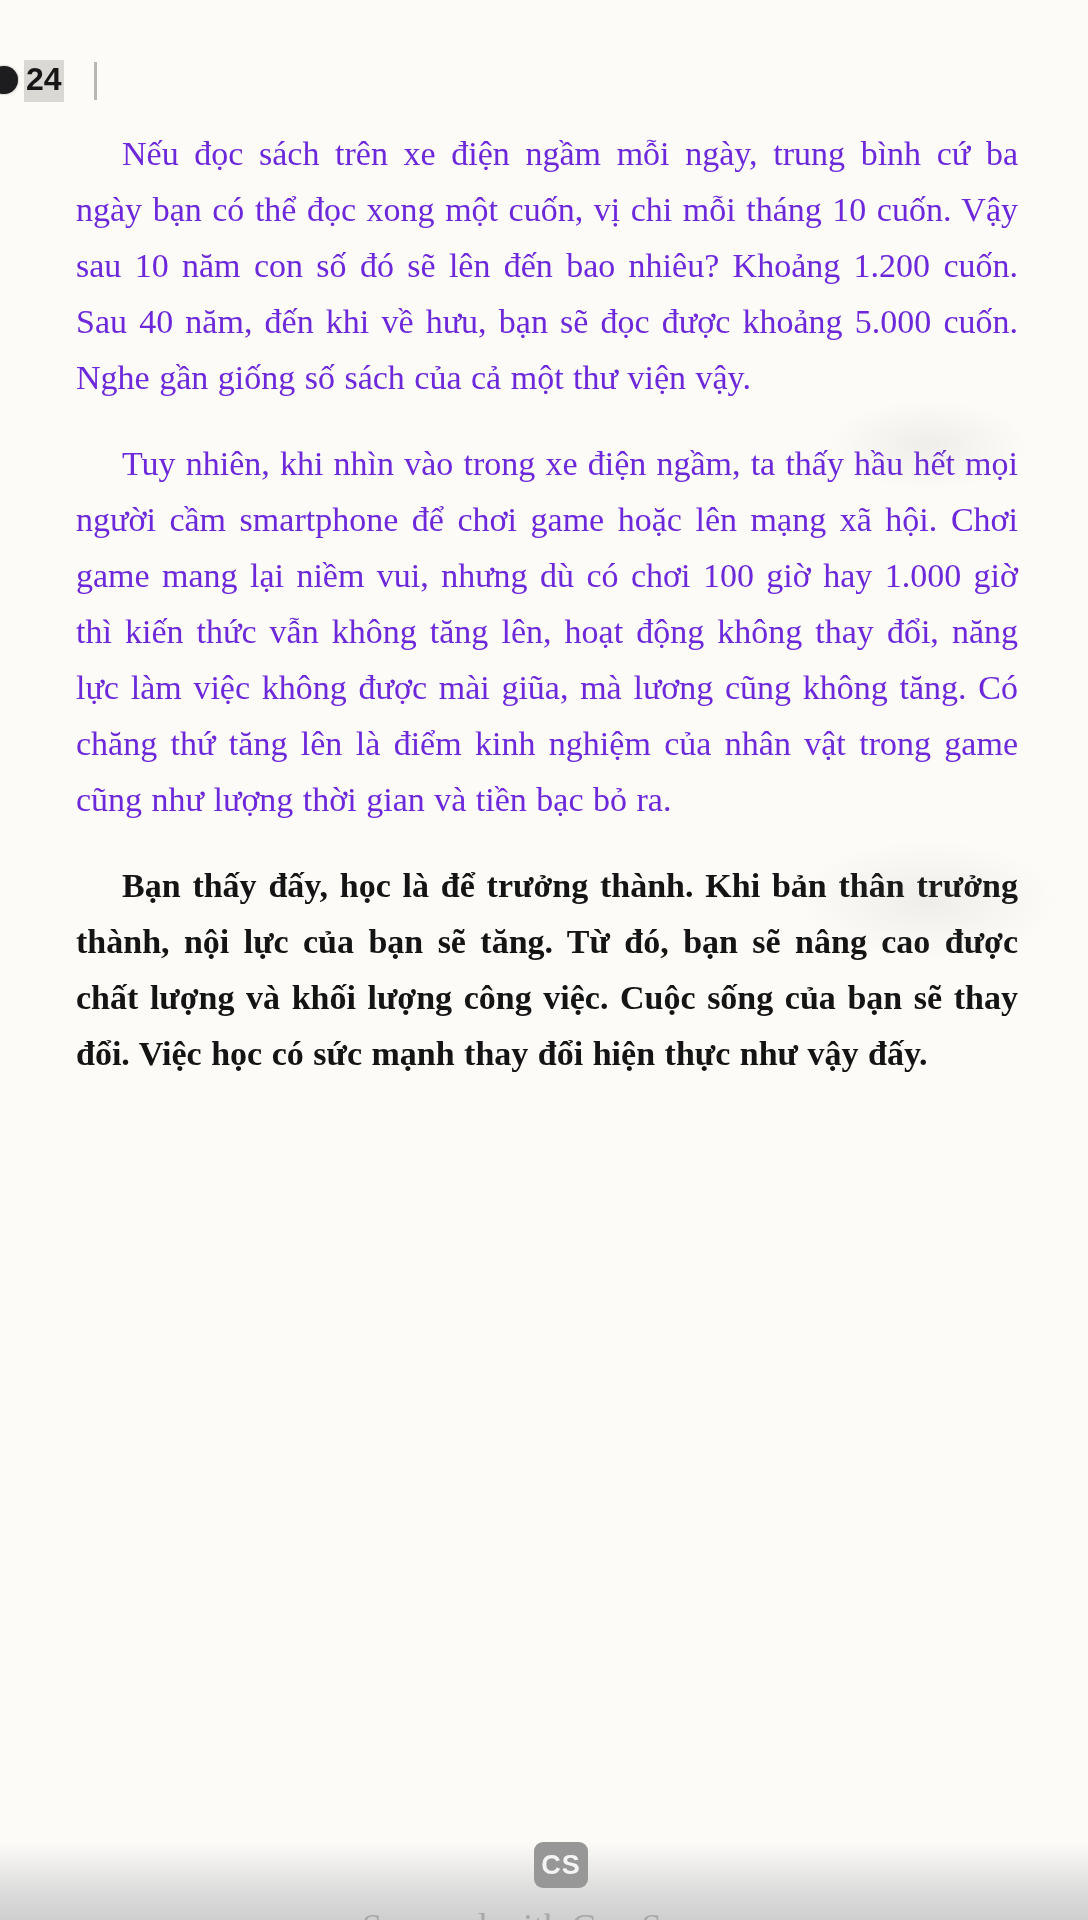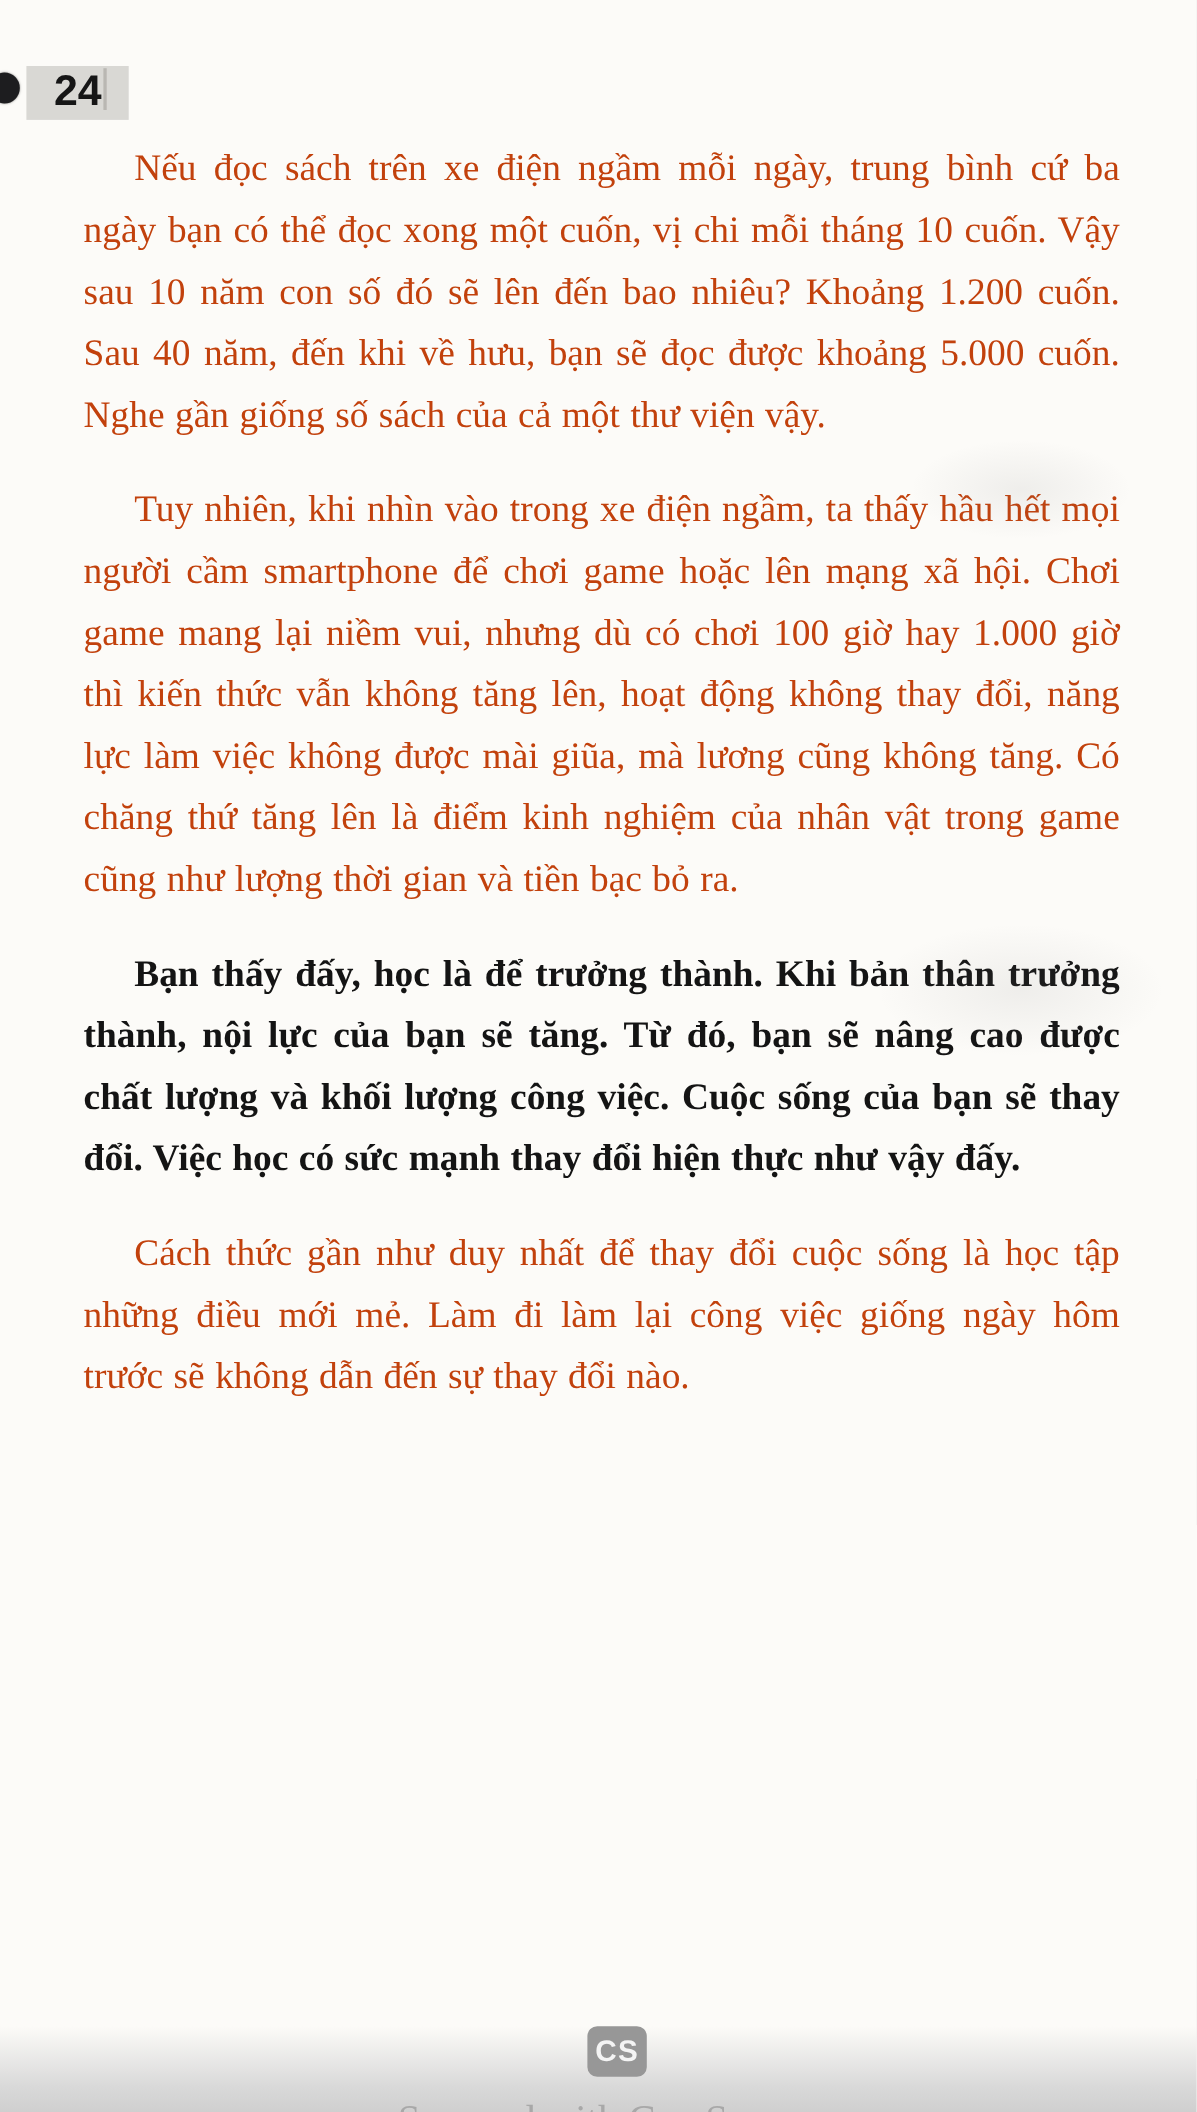--- a/index.html
+++ b/index.html
@@ -18,23 +18,23 @@
   .page-header { position:absolute; top:58px; left:0; right:0; height:70px; }
   .edge-dot {
     position:absolute; left:-10px; top:8px;
     width:28px; height:28px; border-radius:50%;
     background:#1d1d1f;
     box-shadow:0 0 2px rgba(0,0,0,.5);
   }
   .page-number {
     position:absolute; left:24px; top:2px;
     font-family:"Liberation Sans", sans-serif;
-    font-weight:700; font-size:39px; color:#161616;
+    font-weight:700; font-size:32px; color:#161616;
     background:#d9d8d4;
-    padding:1px 25px 4px;
+    padding:1px 2px 4px;
   }
   .header-divider {
     position:absolute; left:94px; top:4px;
     width:3px; height:38px; background:#b9b7b2;
   }
   .author-block { position:absolute; left:112px; top:6px; }
   .author {
     display:block;
     font-family:"Liberation Sans", sans-serif;
     font-weight:700; font-size:27px; color:#121212;
@@ -43,21 +43,21 @@
   .dashed-underline {
     display:block; margin-top:7px; width:196px; height:0;
     border-top:4px dashed #c94b2e;
   }
 
   
   .body-text { position:absolute; top:126px; left:76px; right:70px; }
   p.para {
     margin:0 0 30px;
     font-size:34px; line-height:56px;
-    color:#c2410c;
+    color:#6d28d9;
     text-align:justify; text-indent:46px;
     word-spacing:1px;
   }
   p.para.bold { font-weight:700; color:#141414; }
   p.para.bold-italic { font-weight:700; font-style:italic; color:#141414; margin-bottom:26px; }
   p.para.last { margin-bottom:0; }
 
   
   .scan-smudge {
     position:absolute; border-radius:50%;
@@ -96,21 +96,20 @@
   <header class="page-header">
     <span class="edge-dot"></span>
     <span class="page-number">24</span>
     <span class="header-divider"></span>
   </header>
 
   <main class="body-text">
     <p class="para normal">Nếu đọc sách trên xe điện ngầm mỗi ngày, trung bình cứ ba ngày bạn có thể đọc xong một cuốn, vị chi mỗi tháng 10 cuốn. Vậy sau 10 năm con số đó sẽ lên đến bao nhiêu? Khoảng 1.200 cuốn. Sau 40 năm, đến khi về hưu, bạn sẽ đọc được khoảng 5.000 cuốn. Nghe gần giống số sách của cả một thư viện vậy.</p>
     <p class="para normal">Tuy nhiên, khi nhìn vào trong xe điện ngầm, ta thấy hầu hết mọi người cầm smartphone để chơi game hoặc lên mạng xã hội. Chơi game mang lại niềm vui, nhưng dù có chơi 100 giờ hay 1.000 giờ thì kiến thức vẫn không tăng lên, hoạt động không thay đổi, năng lực làm việc không được mài giũa, mà lương cũng không tăng. Có chăng thứ tăng lên là điểm kinh nghiệm của nhân vật trong game cũng như lượng thời gian và tiền bạc bỏ ra.</p>
     <p class="para bold">Bạn thấy đấy, học là để trưởng thành. Khi bản thân trưởng thành, nội lực của bạn sẽ tăng. Từ đó, bạn sẽ nâng cao được chất lượng và khối lượng công việc. Cuộc sống của bạn sẽ thay đổi. Việc học có sức mạnh thay đổi hiện thực như vậy đấy.</p>
-    <p class="para normal last">Cách thức gần như duy nhất để thay đổi cuộc sống là học tập những điều mới mẻ. Làm đi làm lại công việc giống ngày hôm trước sẽ không dẫn đến sự thay đổi nào.</p>
   </main>
 
   <span class="scan-smudge smudge-1"></span>
   <span class="scan-smudge smudge-2"></span>
 
   <footer class="camscanner-bar">
     <span class="cs-logo">CS</span>
     <span class="cs-text">Scanned with CamScanner</span>
   </footer>
 

